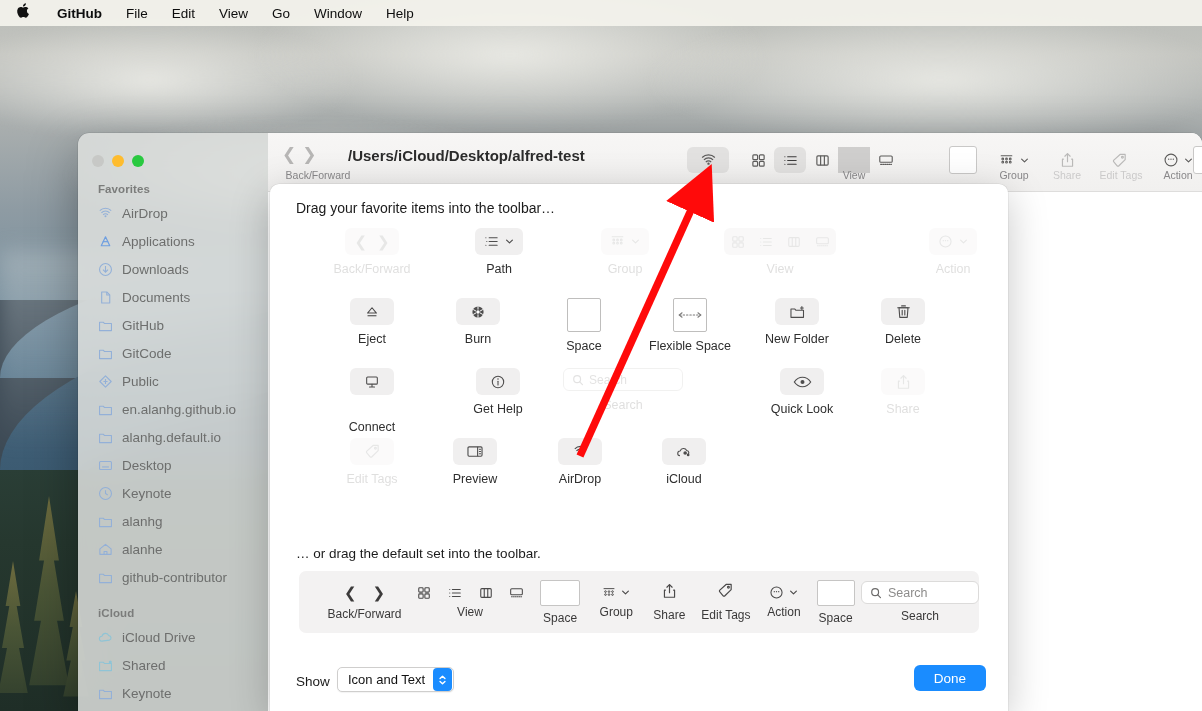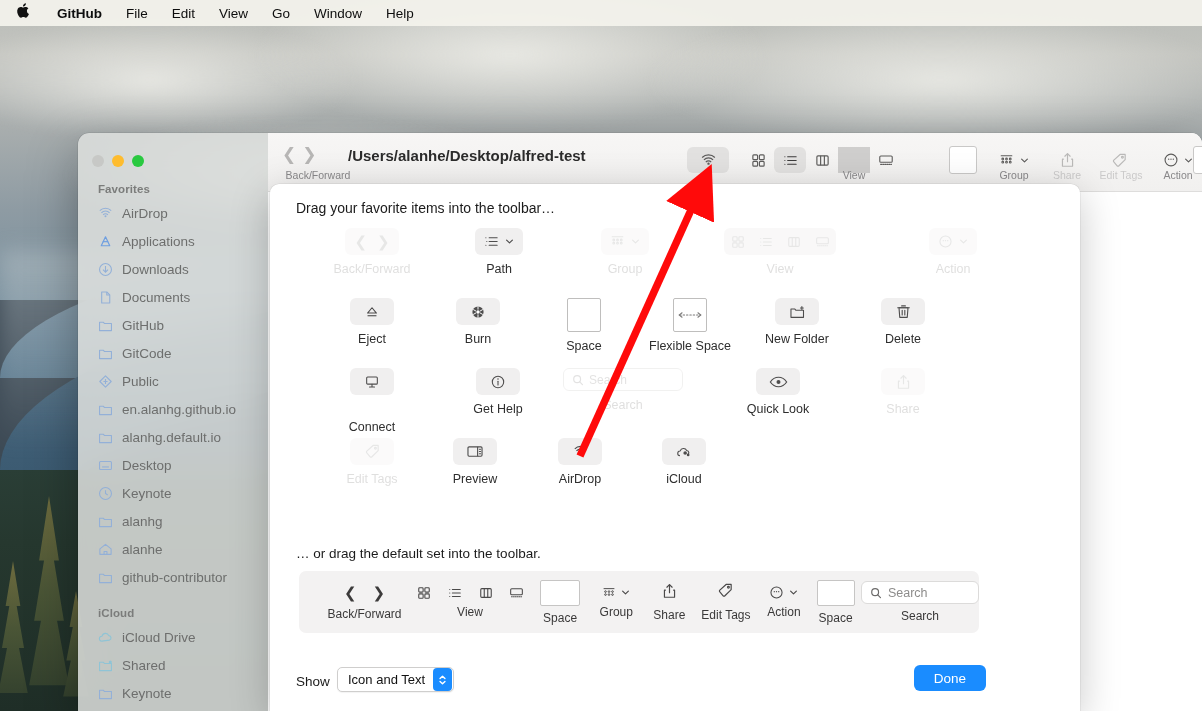--- a/index.html
+++ b/index.html
@@ -124,21 +124,21 @@
   }
   .seg > div.sel { background:#e2e1e0; border-radius:6px; }
   .divider { width:1px; height:14px; background:#cfcecd; }
   .emptybox {
     position:absolute; border:1px solid #c9c8c7; border-radius:3px; background:#fff;
   }
   .dim { opacity:.38; }
 
   
   #sheet {
-    position:absolute; left:270px; top:184px; width:810px; height:527px;
+    position:absolute; left:270px; top:184px; width:738px; height:527px;
     background:#fff;
     border-radius:9px 9px 0 0;
     box-shadow:0 10px 40px rgba(0,0,0,.22), 0 0 0 .5px rgba(0,0,0,.10);
     z-index:30;
   }
   .sheet-title {
     position:absolute; left:26px; top:16px;
     font-size:14px; color:#1b1b1b;
   }
   .palette { position:absolute; left:0; top:44px; width:738px; }
@@ -415,21 +415,21 @@
 
   <div id="content">
     <div id="toolbar">
 
       <div class="tb-nav">
         <span class="chev">❮</span>
         <span class="chev">❯</span>
       </div>
       <div class="tb-lbl" style="left:5px; top:36px; width:90px;">Back/Forward</div>
 
-      <div class="tb-path">/Users/alanhe/Desktop/alfred-test</div>
+      <div class="tb-path">/Users/iCloud/Desktop/alfred-test</div>
 
       <div class="tb-btn on" style="left:419px; top:14px; width:42px;">
         <svg width="19" height="19" viewBox="0 0 20 20" fill="none" stroke="#5d5c5b" stroke-width="1.3">
           <path d="M10 14.6a1.25 1.25 0 100-2.5 1.25 1.25 0 000 2.5z" fill="#5d5c5b" stroke="none"></path>
           <path d="M7.2 11.7a3.8 3.8 0 015.6 0"></path>
             <path d="M5.2 9.3a6.6 6.6 0 019.6 0"></path>
             <path d="M3.3 6.8a9.4 9.4 0 0113.4 0"></path>
         </svg>
       </div>
 
@@ -693,21 +693,21 @@
         <div class="psearch">
           <svg width="12" height="12" viewBox="0 0 14 14" fill="none" stroke="#b6b5b4" stroke-width="1.4" stroke-linecap="round">
               <circle cx="6" cy="6" r="4"></circle>
               <path d="M9 9.2l3.2 3.2"></path>
             </svg>
           <span>Search</span>
         </div>
         <div class="plabel">Search</div>
       </div>
 
-      <div class="pitem" style="left:438px; width:140px;">
+      <div class="pitem" style="left:462px; width:140px;">
         <div class="pchip" style="width:44px;">
           <svg width="19" height="14" viewBox="0 0 20 14" fill="none" stroke="#4e4d4d" stroke-width="1.25">
               <path d="M1.4 7S4.8 2 10 2s8.6 5 8.6 5-3.4 5-8.6 5S1.4 7 1.4 7z"></path>
               <circle cx="10" cy="7" r="2.1" fill="#4e4d4d" stroke="none"></circle>
             </svg>
         </div>
         <div class="plabel">Quick Look</div>
       </div>
 
       <div class="pitem dim" style="left:578px;">

